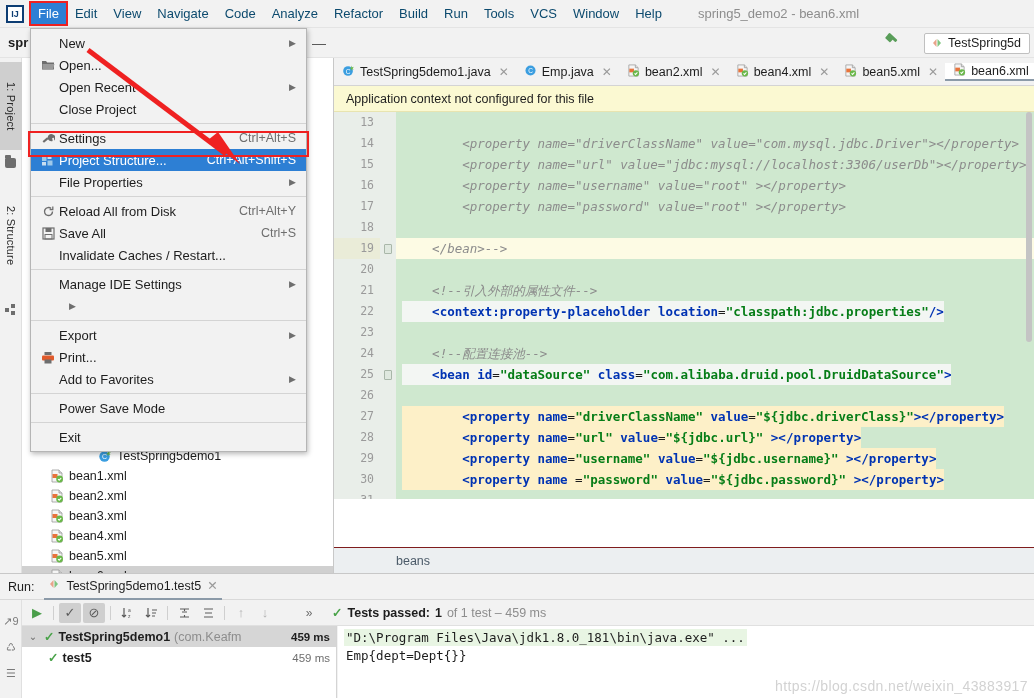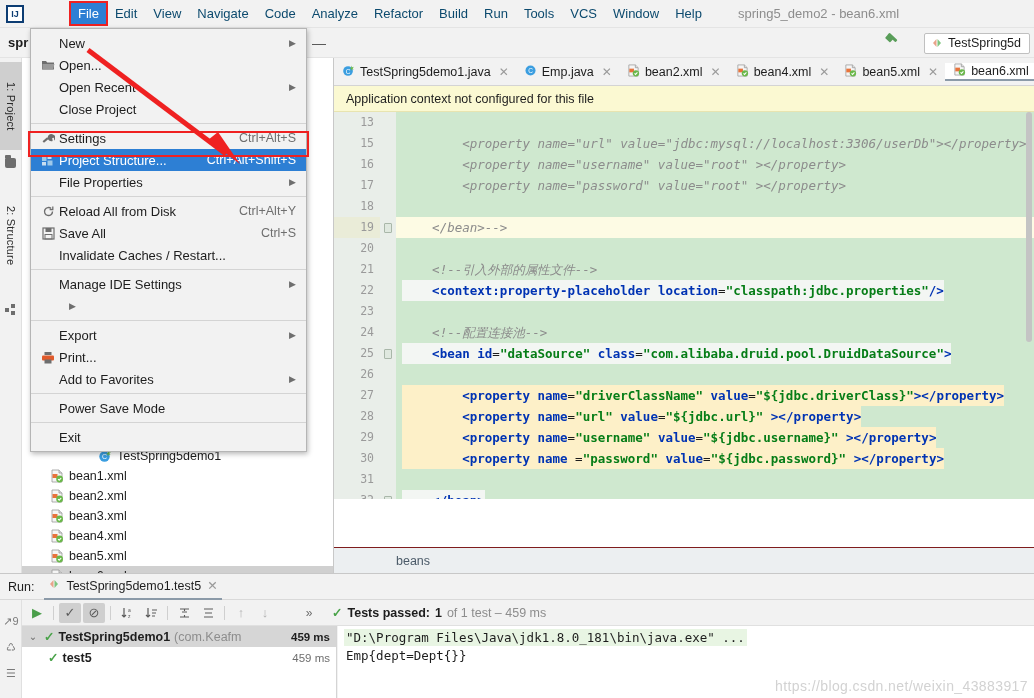--- a/index.html
+++ b/index.html
@@ -26,21 +26,21 @@
   }
   .ij-logo::after{
     content:"IJ"; position:absolute; inset:0; color:#0d3d73;
     font-size:9px; font-weight:bold; display:flex; align-items:center; justify-content:center;
   }
   .menu-item{
     padding:4px 8px; font-size:13px; color:#0c4a6e; cursor:default;
     white-space:nowrap;
   }
   .menu-item.active{
-    background:#2d7fd4; color:#ffffff;margin-left:40px;
+    background:#2d7fd4; color:#ffffff;
   }
   .menu-item.active-outline{
     outline:2px solid #ef2121; outline-offset:-1px;
   }
   .window-title{
     margin-left:28px; color:#8d8d8d; font-size:13px; white-space:nowrap;
   }
 
   
   .navrow{
@@ -497,20 +497,25 @@
     </div>
 
     <div class="codearea">
 
       <div class="code-line">
         <span class="gutter">13</span>
         <span class="foldcol"></span>
         <span class="codetext"></span>
       </div>
 
+      <div class="code-line">
+        <span class="gutter">14</span>
+        <span class="foldcol"></span>
+        <span class="codetext sp-comment">        &lt;property name="driverClassName" value="com.mysql.jdbc.Driver"&gt;&lt;/property&gt;</span>
+      </div>
 
       <div class="code-line">
         <span class="gutter">15</span>
         <span class="foldcol"></span>
         <span class="codetext sp-comment">        &lt;property name="url" value="jdbc:mysql://localhost:3306/userDb"&gt;&lt;/property&gt;</span>
       </div>
 
       <div class="code-line">
         <span class="gutter">16</span>
         <span class="foldcol"></span>

